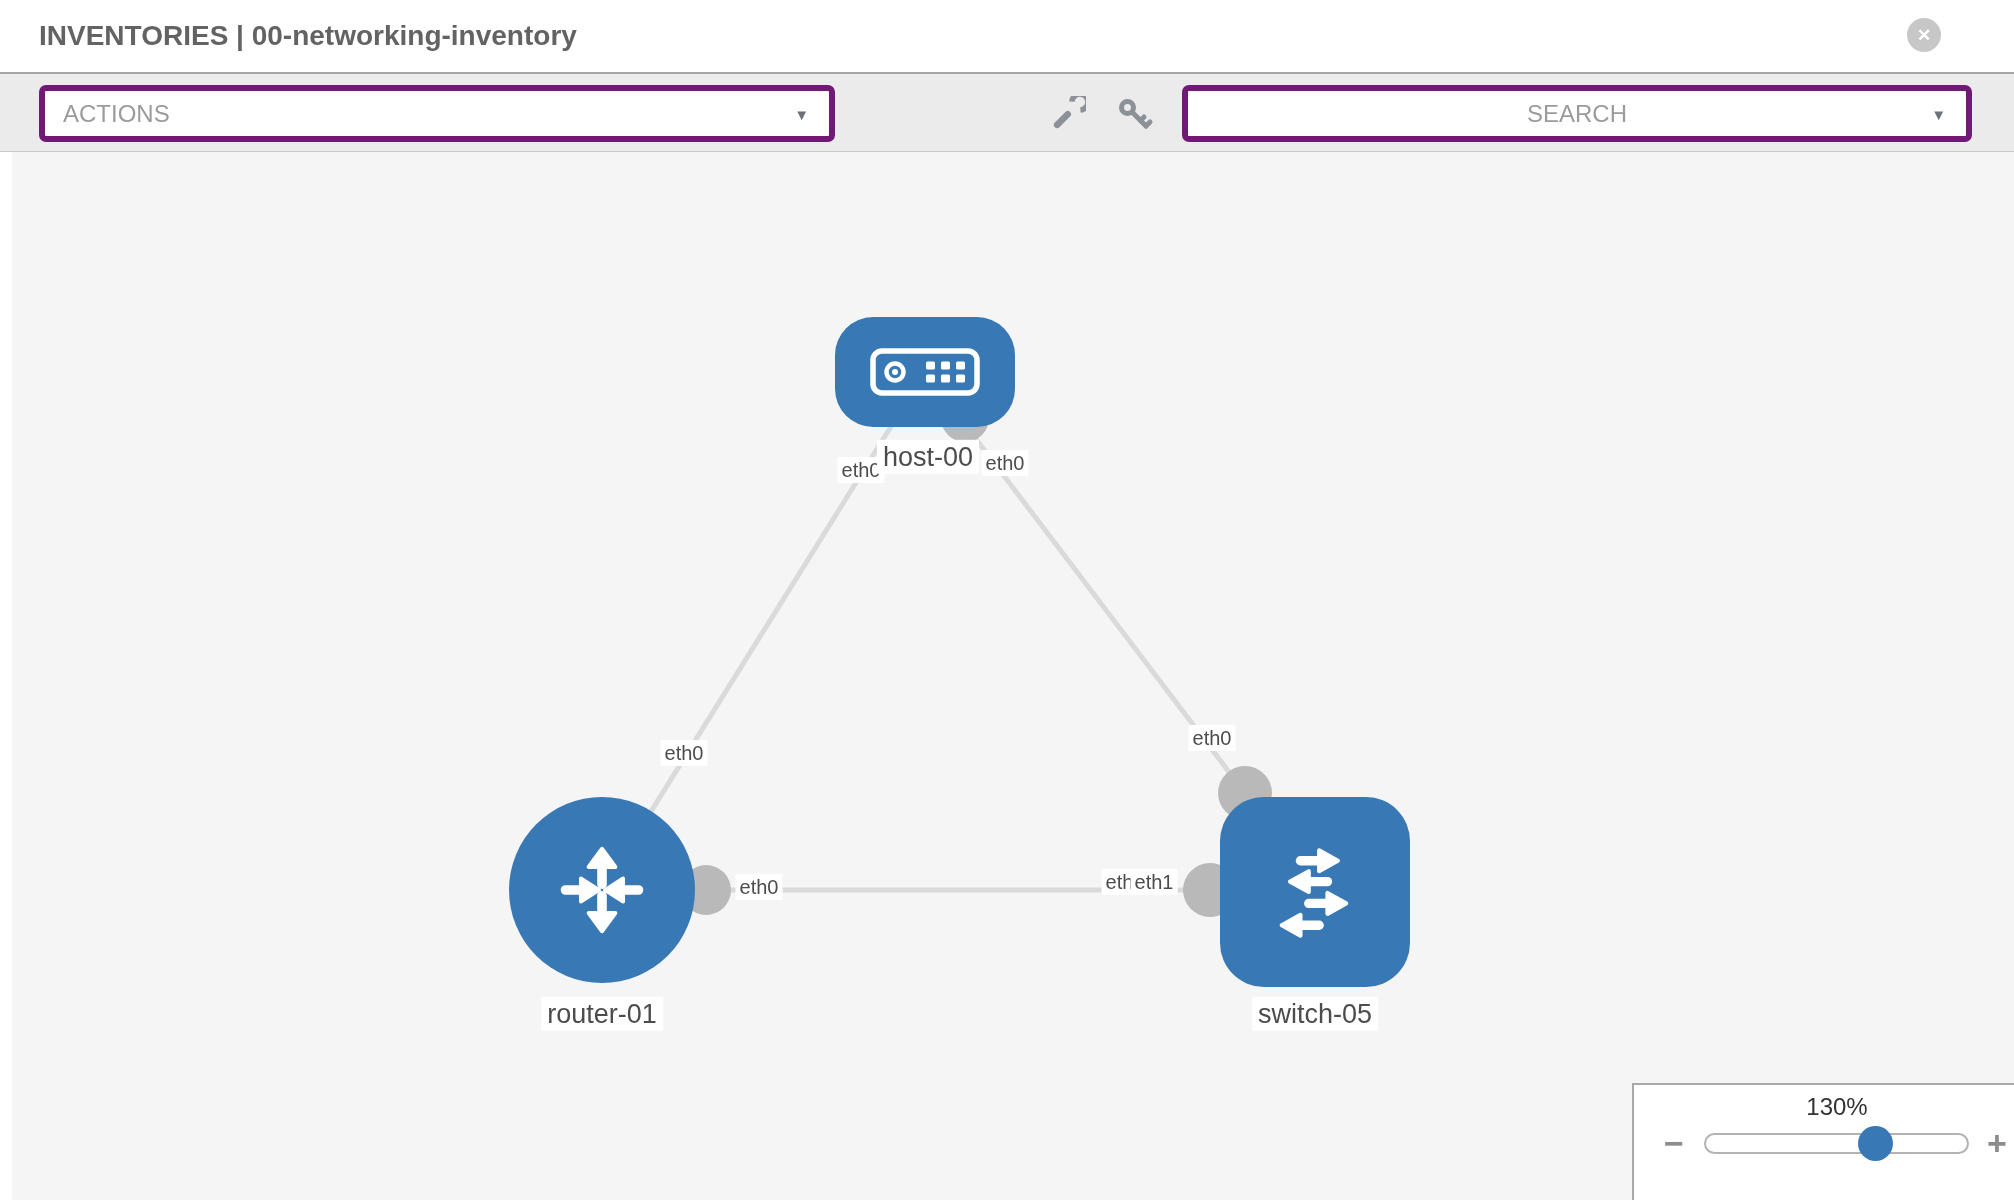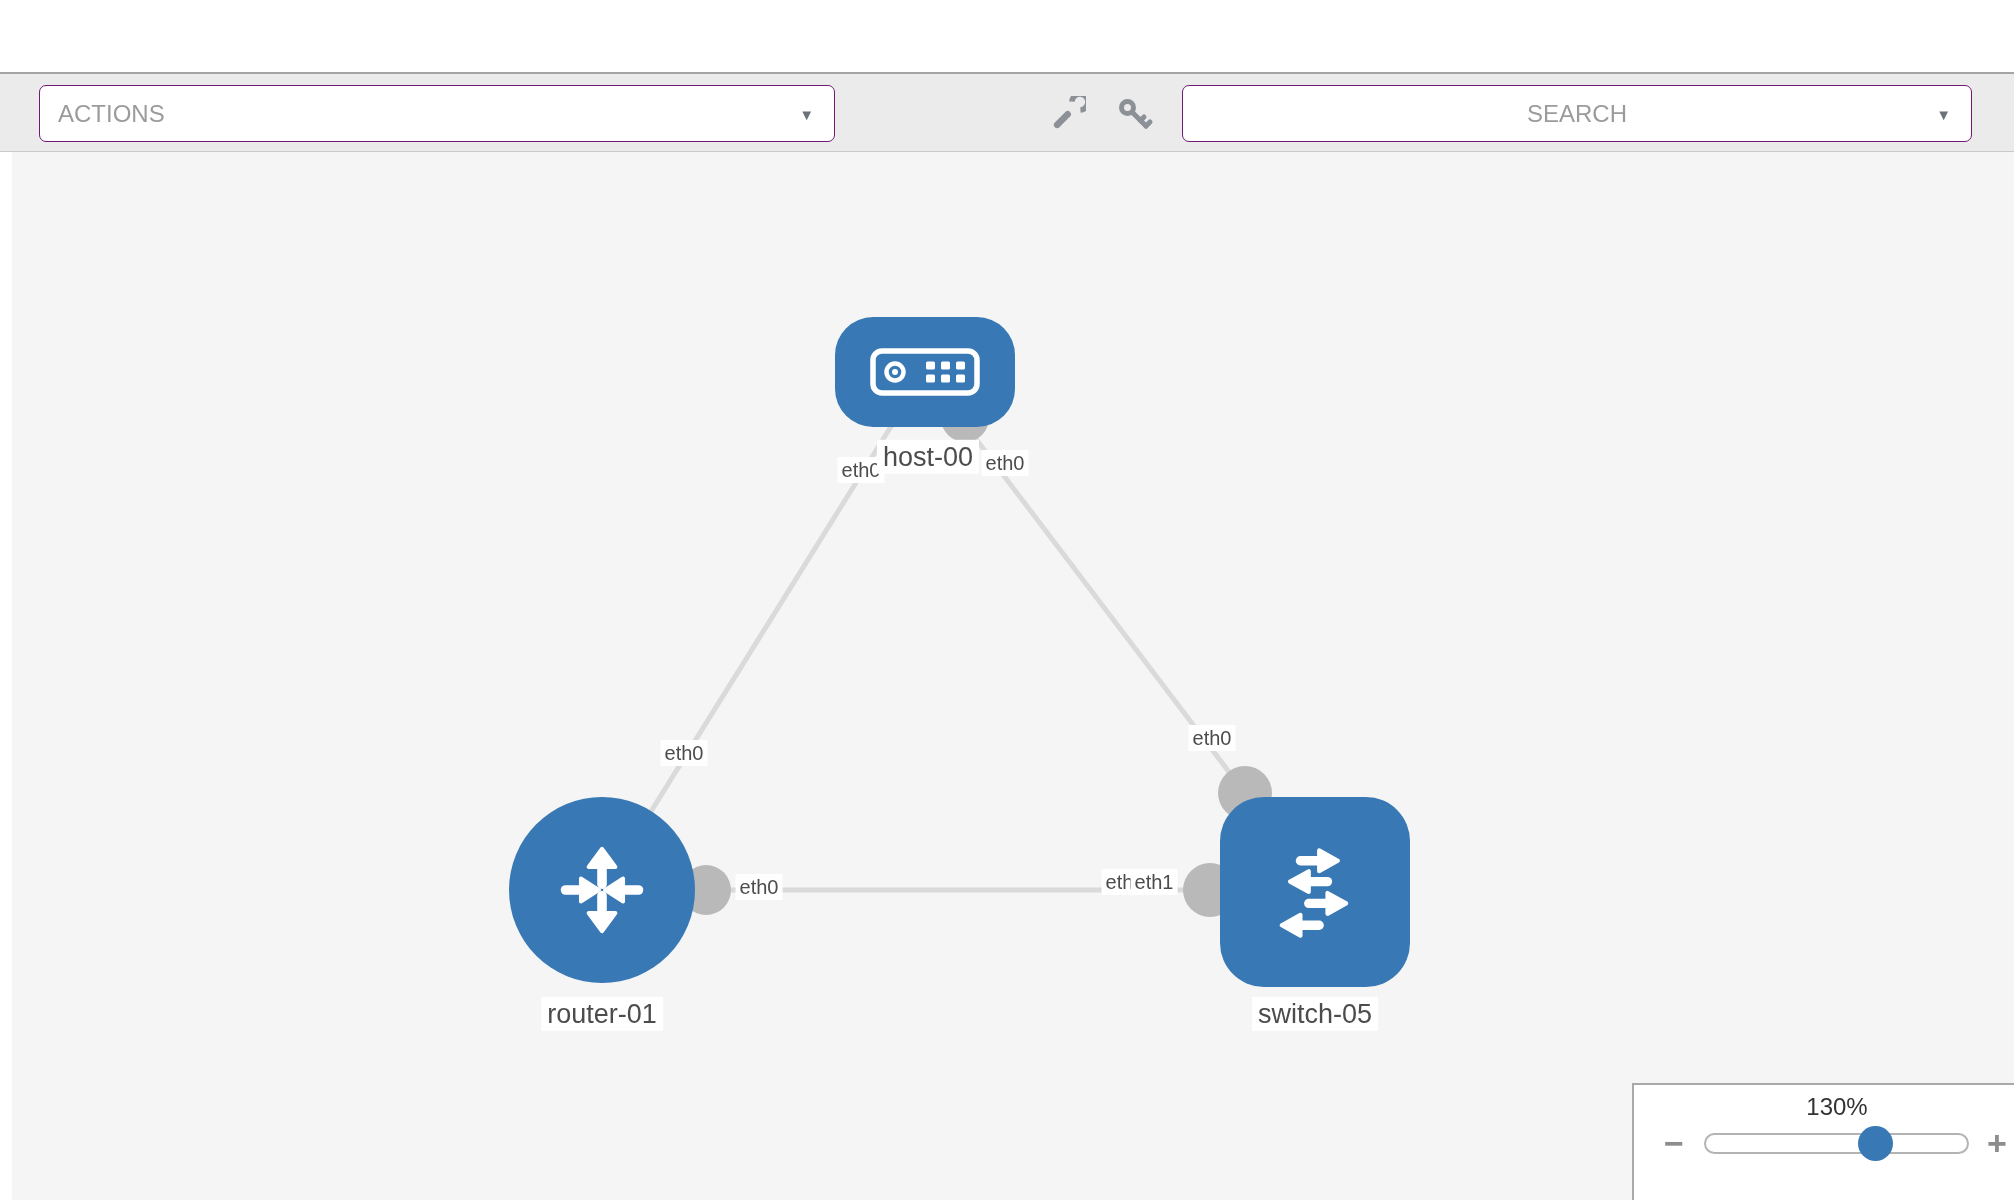--- a/index.html
+++ b/index.html
@@ -13,21 +13,21 @@
     font-size:28px; font-weight:bold; color:#636363; }
   .close-btn { position:absolute; left:1907px; top:18px; width:34px; height:34px;
     border-radius:50%; background:#c7c7c7; color:#fff; font-size:17px; font-weight:bold;
     display:flex; align-items:center; justify-content:center; cursor:pointer; }
 
   
   .toolbar { position:absolute; top:72px; left:0; width:2014px; height:80px;
     background:var(--toolbar-bg,#ebebeb); border-top:2px solid #a5a5a5;
     border-bottom:1px solid #c9c9c9; }
   .select { position:absolute; top:11px; height:57px; background:#fff;
-    border:1px solid #701a75; border-radius:7px; display:flex; align-items:center;
+    border:6px solid #701a75; border-radius:7px; display:flex; align-items:center;
     padding:0 18px; font-size:24px; color:#9b9b9b; cursor:pointer; }
   .select .caret { position:absolute; right:20px; top:50%; transform:translateY(-50%);
     color:#6d7278; font-size:15px; }
   .sel-actions { left:39px;  width:796px; }
   .sel-search  { left:1182px; width:790px;justify-content:center; }
   .tool-icon { position:absolute; top:22px; width:38px; height:38px; cursor:pointer; }
   .tool-icon.wrench { left:1048px; }
   .tool-icon.key    { left:1116px; }
   .tool-stroke { stroke:#8b9197; fill:none; }
 
@@ -60,20 +60,26 @@
   .slider-track { position:absolute; left:70px; top:48px; width:265px; height:21px;
     background:#fff; border:2px solid #b3b3b3; border-radius:11px; cursor:pointer; }
   .slider-knob { position:absolute; left:224px; top:41px; width:35px; height:35px;
     border-radius:50%; background:var(--node-blue,#3879b5); cursor:grab; }
 </style>
 </head>
 <body>
 
 <div class="app">
 
+  <div class="hdr">
+    <div class="hdr-title">INVENTORIES | 00-networking-inventory</div>
+    <div class="close-btn">
+      <span>✕</span>
+    </div>
+  </div>
 
   <div class="toolbar">
     <div class="select sel-actions">
       <span>ACTIONS</span>
       <span class="caret">▼</span>
     </div>
 
     <svg class="tool-icon wrench" viewBox="0 0 38 38">
       <g transform="rotate(45 19 19)">
         <path class="tool-stroke" d="M13 6 A8 8 0 1 1 25 6" stroke-width="5.5"></path>

